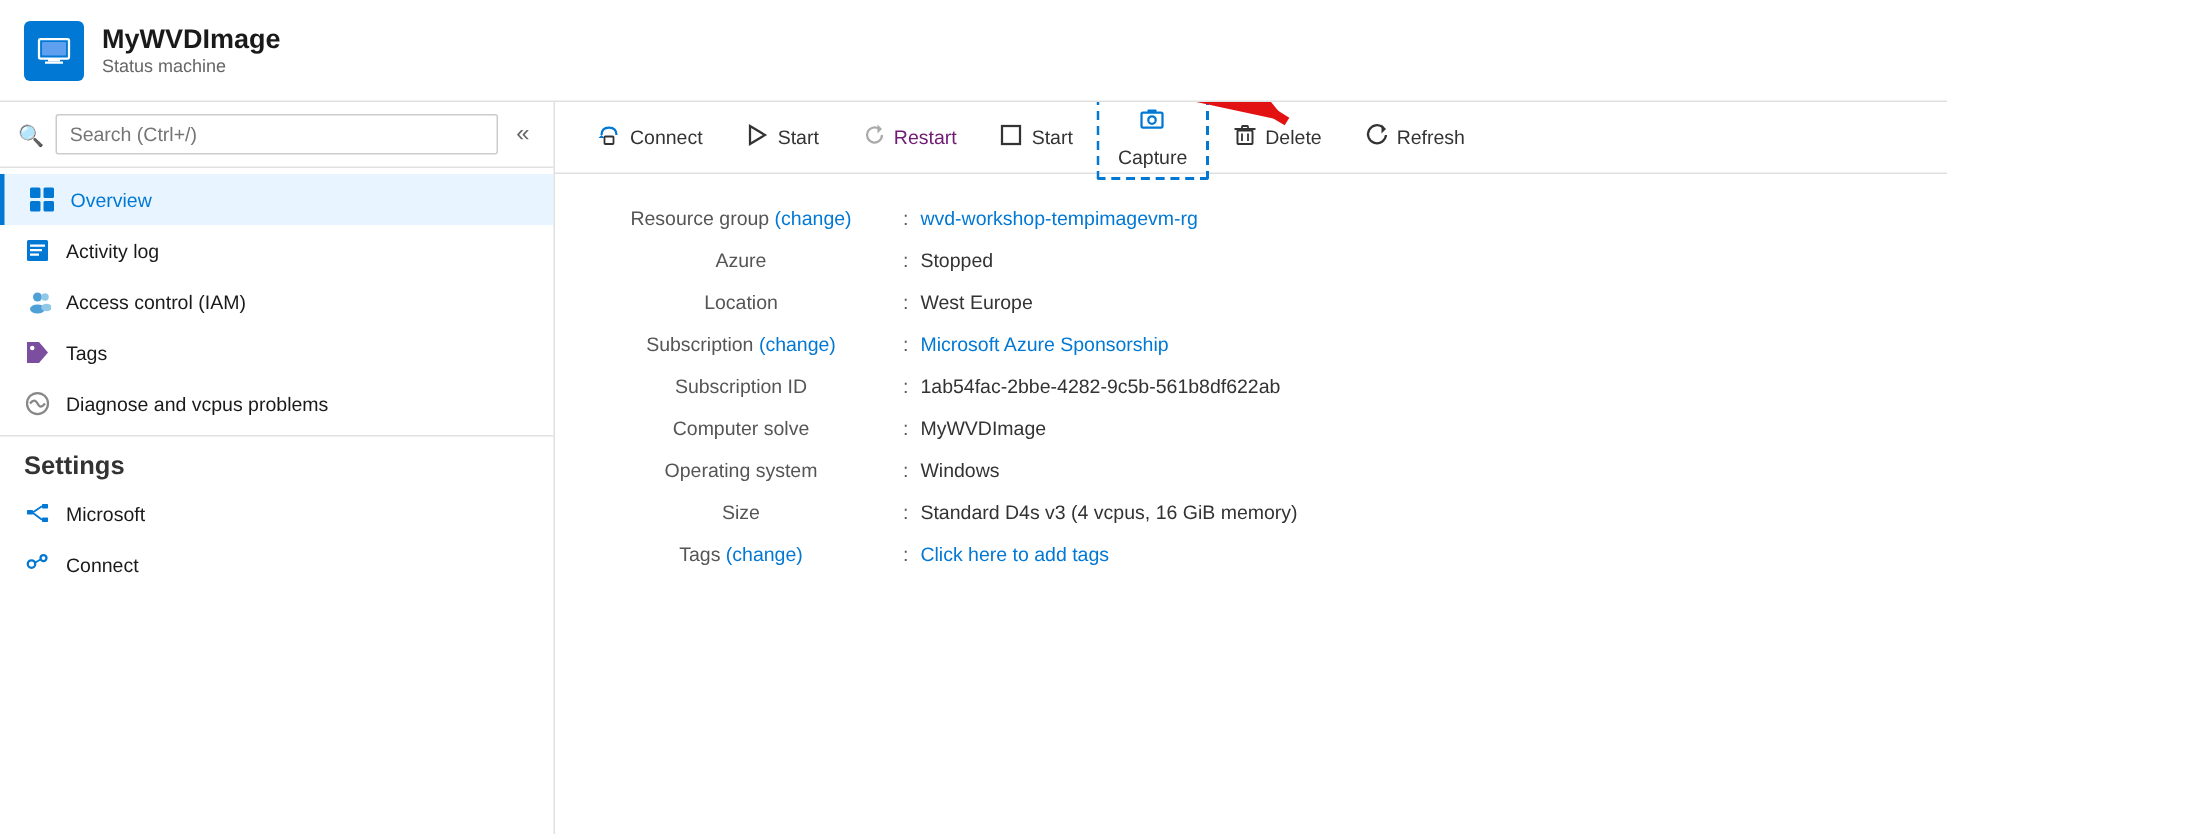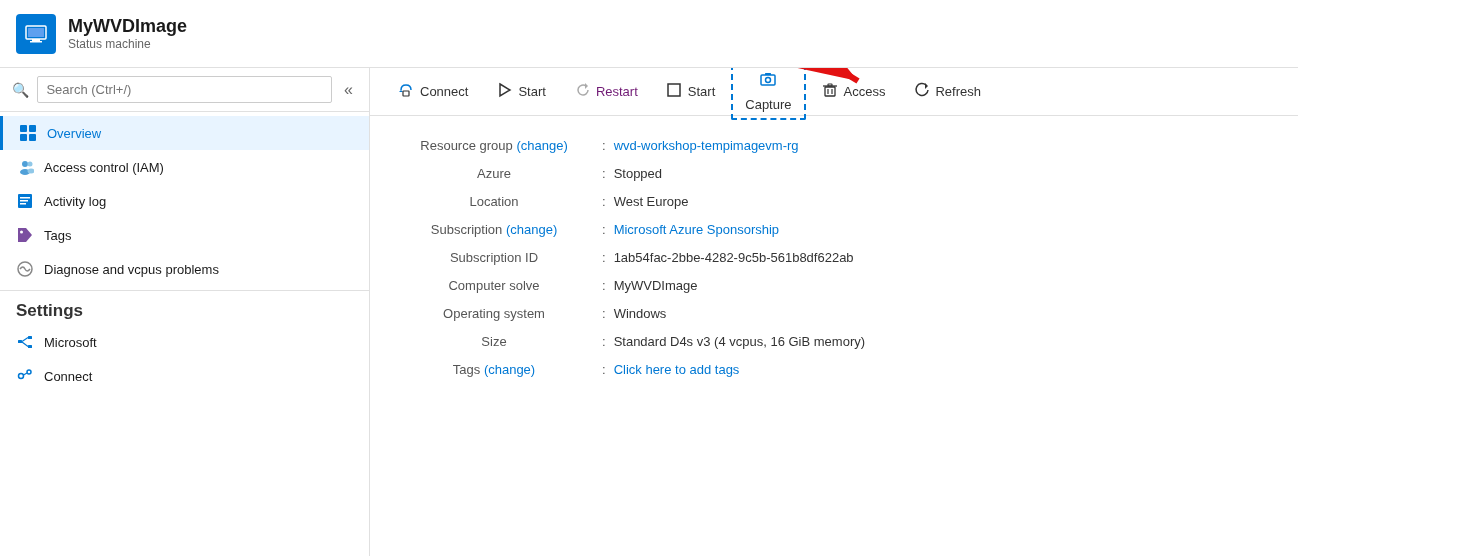--- a/index.html
+++ b/index.html
@@ -93,39 +93,39 @@
                 <rect x="1" y="10" width="7" height="7" rx="1" fill="#0078d4"></rect>
                 <rect x="10" y="10" width="7" height="7" rx="1" fill="#0078d4"></rect>
               </svg>
             </div>
             <span class="nav-item-label">Overview</span>
           </div>
 
           <div class="nav-item">
             <div class="nav-icon">
               <svg width="18" height="18" viewBox="0 0 18 18" fill="none">
+                <rect x="2" y="2" width="14" height="14" rx="1" fill="#0078d4"></rect>
+                <rect x="4" y="5" width="10" height="1.5" fill="white"></rect>
+                <rect x="4" y="8" width="8" height="1.5" fill="white"></rect>
+                <rect x="4" y="11" width="6" height="1.5" fill="white"></rect>
+              </svg>
+            </div>
+            <span class="nav-item-label">Activity log</span>
+          </div>
+
+          <div class="nav-item">
+            <div class="nav-icon">
+              <svg width="18" height="18" viewBox="0 0 18 18" fill="none">
                 <circle cx="9" cy="6" r="3" fill="#50a0d8"></circle>
                 <ellipse cx="9" cy="14" rx="5" ry="3" fill="#50a0d8"></ellipse>
                 <circle cx="14" cy="6" r="2.5" fill="#90c8e8"></circle>
                 <ellipse cx="15" cy="13" rx="3.5" ry="2.5" fill="#90c8e8"></ellipse>
               </svg>
             </div>
             <span class="nav-item-label">Access control (IAM)</span>
-          </div>
-
-          <div class="nav-item">
-            <div class="nav-icon">
-              <svg width="18" height="18" viewBox="0 0 18 18" fill="none">
-                <rect x="2" y="2" width="14" height="14" rx="1" fill="#0078d4"></rect>
-                <rect x="4" y="5" width="10" height="1.5" fill="white"></rect>
-                <rect x="4" y="8" width="8" height="1.5" fill="white"></rect>
-                <rect x="4" y="11" width="6" height="1.5" fill="white"></rect>
-              </svg>
-            </div>
-            <span class="nav-item-label">Activity log</span>
           </div>
 
           <div class="nav-item">
             <div class="nav-icon">
               <svg width="18" height="18" viewBox="0 0 18 18" fill="none">
                 <polygon points="2,2 10,2 16,9 10,16 2,16 2,2" fill="#7b4ea0"></polygon>
                 <circle cx="5.5" cy="6" r="1.5" fill="white"></circle>
               </svg>
             </div>
             <span class="nav-item-label">Tags</span>
@@ -237,21 +237,21 @@
         <button class="toolbar-btn">
           <span>
             <svg width="16" height="16" viewBox="0 0 16 16" fill="none">
               <rect x="3" y="5" width="10" height="9" rx="0.5" stroke="#333" stroke-width="1.3" fill="none"></rect>
               <line x1="1" y1="4" x2="15" y2="4" stroke="#333" stroke-width="1.3"></line>
               <rect x="6" y="2" width="4" height="2" rx="0.5" stroke="#333" stroke-width="1.2" fill="none"></rect>
               <line x1="6" y1="7" x2="6" y2="12" stroke="#333" stroke-width="1.2"></line>
               <line x1="10" y1="7" x2="10" y2="12" stroke="#333" stroke-width="1.2"></line>
             </svg>
           </span>
-          <span>Access</span>
+          <span>Delete</span>
         </button>
 
         <button class="toolbar-btn">
           <span>
             <svg width="16" height="16" viewBox="0 0 16 16" fill="none">
               <path d="M13 3 A6 6 0 1 0 15 8" stroke="#333" stroke-width="1.5" fill="none"></path>
               <polygon points="12,1 15,4 12,7" fill="#333"></polygon>
             </svg>
           </span>
           <span>Refresh</span>

